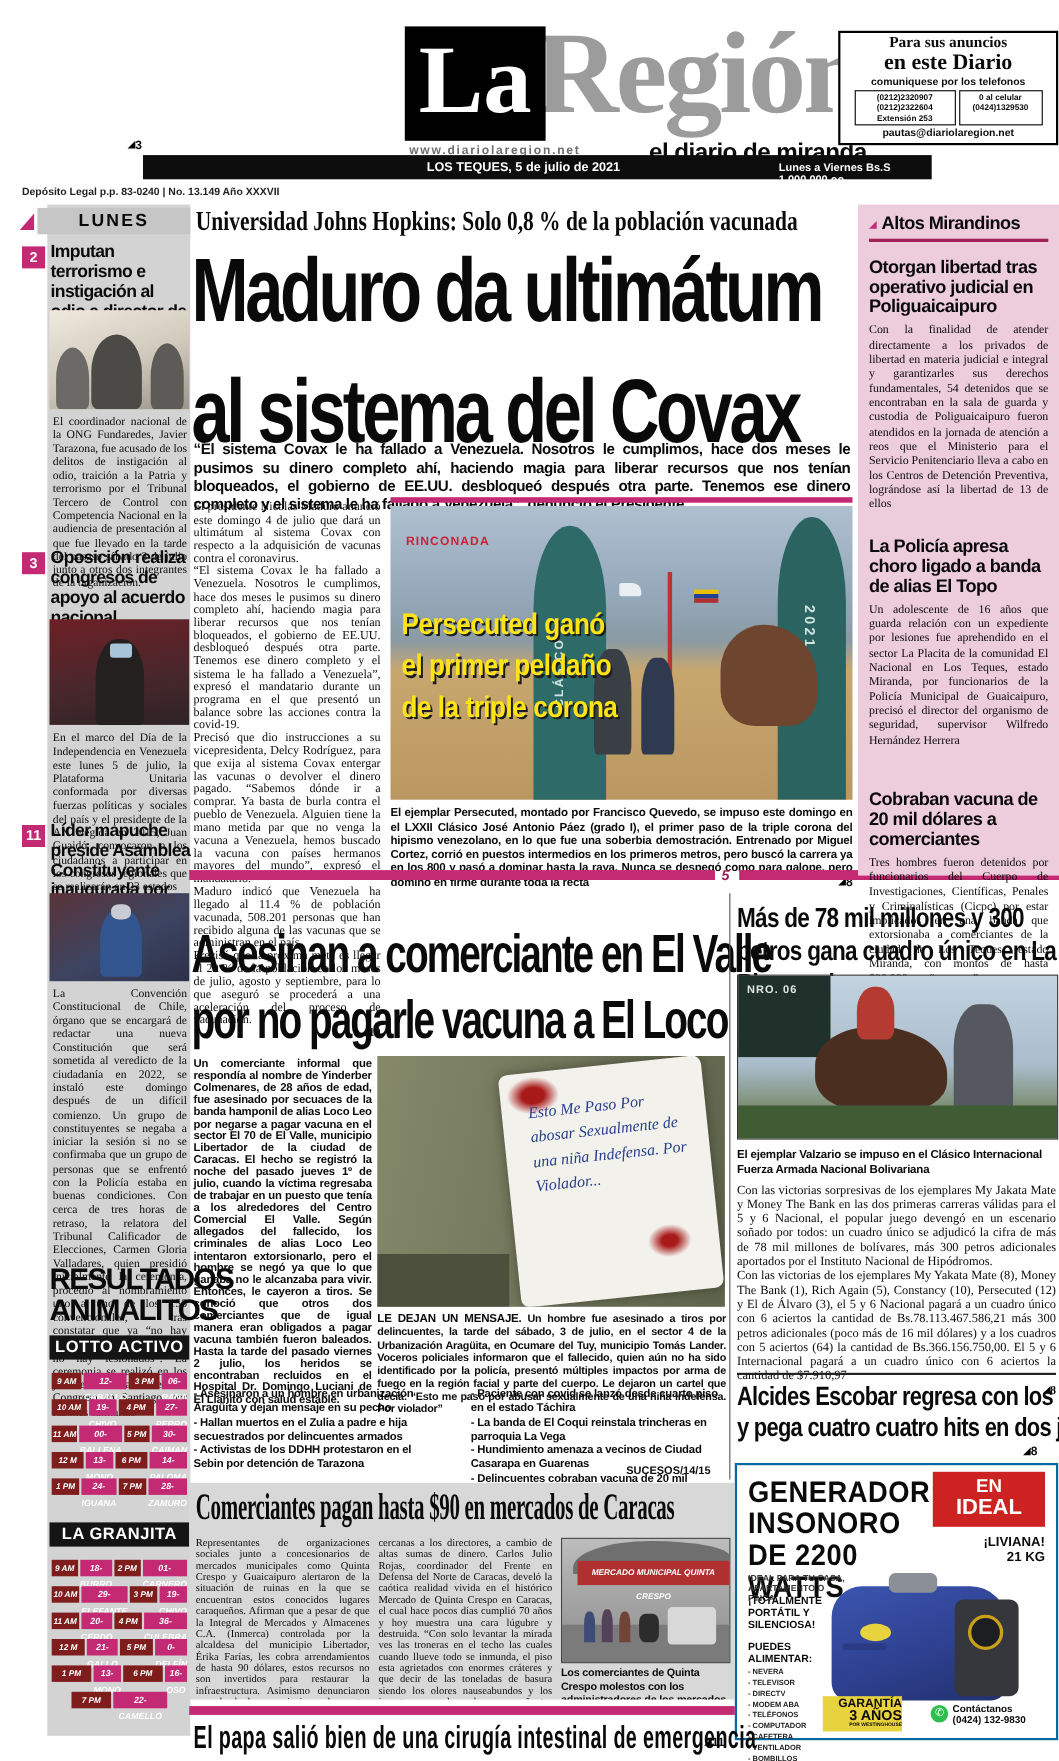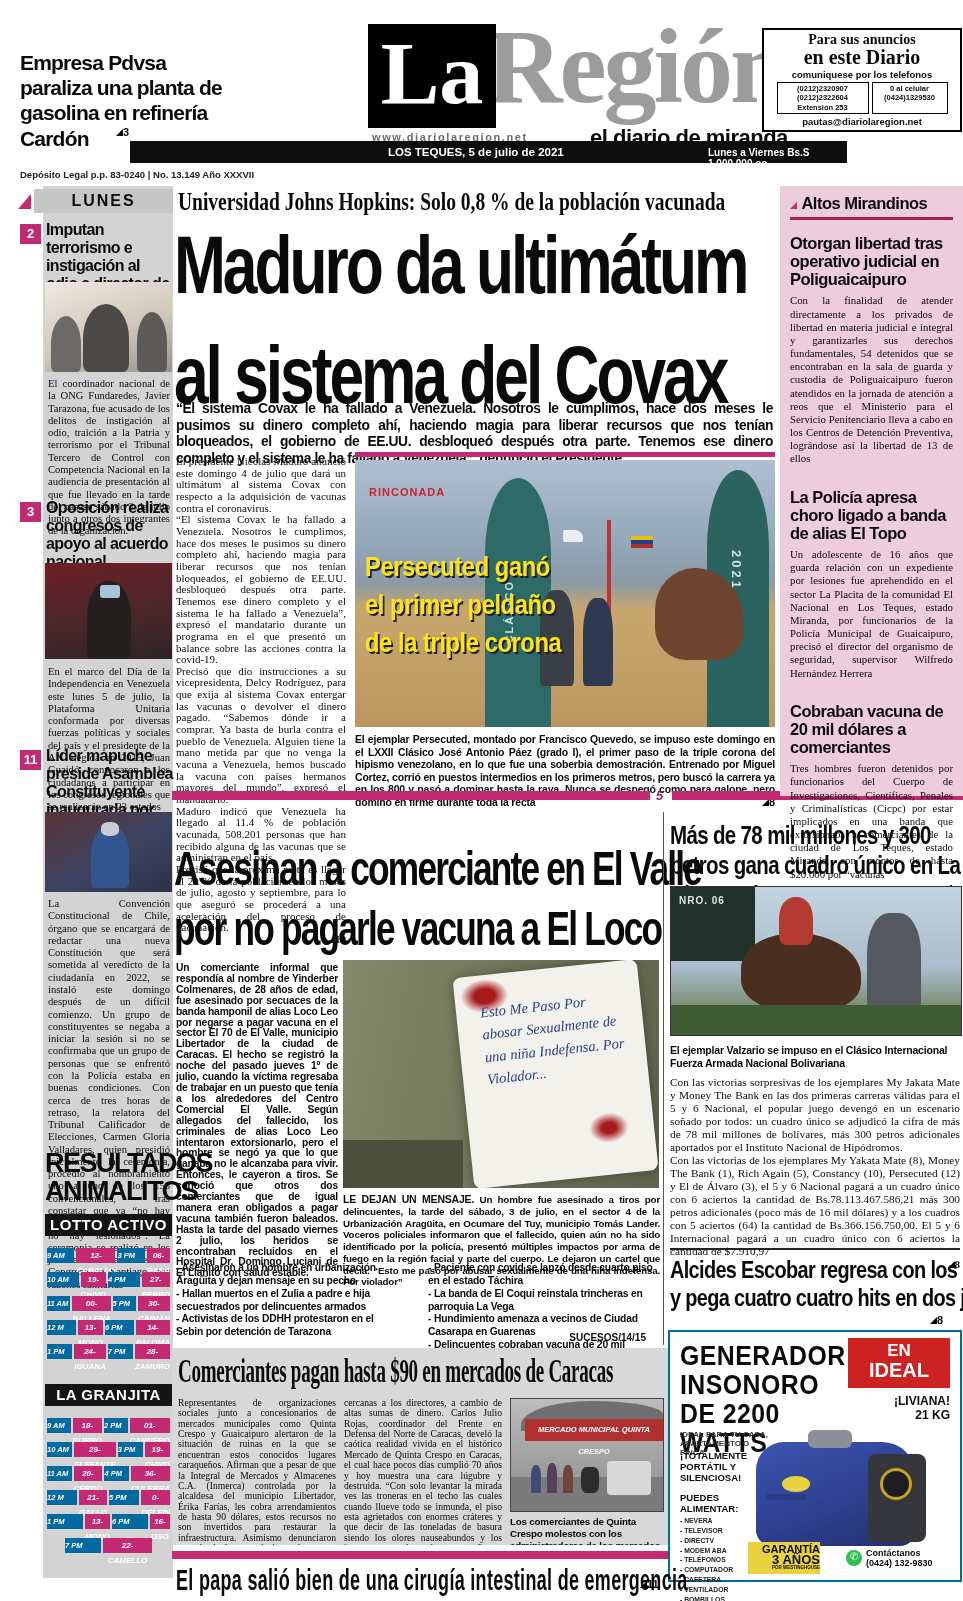--- a/index.html
+++ b/index.html
@@ -21,38 +21,37 @@
   .blackbar{background:#0d0d0d;color:#fff}
   
   .sb-gray{position:absolute;left:25px;top:0;width:130px;height:1392px;background:#d3d3d3}
   .numbox{background:#c42a74;color:#fff;font-weight:bold;font-size:13px;width:21px;height:20px;
           text-align:center;line-height:20px}
   .sb-h{font-weight:bold;font-size:16px;line-height:1.12;letter-spacing:-0.6px}
   .sb-body{font-family:"Liberation Serif",serif;font-size:10.6px;line-height:1.16;text-align:justify}
   .lotbar{background:#141414;color:#fff;text-align:center;font-weight:bold;font-size:15px;
           letter-spacing:0.5px;height:22px;line-height:22px}
   .lot-row{display:flex;gap:2px;margin:0 2px 9px 2px}
-  .lot-t{background:#0369a1;color:#fff;width:36px;font:italic bold 7.5px/15px "Liberation Sans",sans-serif;height:15px}
+  .lot-t{background:#7f1d1d;color:#fff;width:36px;font:italic bold 7.5px/15px "Liberation Sans",sans-serif;text-align:center;height:15px}
   .lot-r{background:#c42a74;color:#fff;flex:1;font:italic bold 8px/15px "Liberation Sans",sans-serif;text-align:center;height:15px}
   
   .ph{position:absolute;overflow:hidden}
   .cap{font-weight:bold;font-size:10.5px;line-height:1.2;letter-spacing:-0.2px;text-align:justify}
   .pinkbar{background:#c42a74}
   .altos{position:absolute;left:780px;top:186px;width:183px;height:610px;background:#edccdc;padding:0}
   .altos .hd{font-weight:bold;font-size:16.5px;line-height:1.1;letter-spacing:-0.5px;margin:14px 10px 6px 10px}
   .altos .bd{font-family:"Liberation Serif",serif;font-size:10.8px;line-height:1.22;text-align:justify;margin:0 10px}
   .bullets{font-weight:bold;font-size:10.3px;line-height:1.25;letter-spacing:-0.2px}
   .adcell{position:absolute;left:668px;top:1330px;width:290px;height:248px;border:2px solid #0369a1;background:#fff}
 </style>
 </head>
 <body>
 
 <div class="page">
 
-  <div class="abs b" style="left:20px;top:50px;width:205px;font-size:21px;line-height:1.2;letter-spacing:-0.8px">Empresa Pdvsa paraliza una planta de gasolina en refinería Cardón</div>
   <div class="abs pgref" style="left:116px;top:126px"><span class="tri sm"></span><span>3</span></div>
 
   <div class="abs serif b" style="left:486px;top:6px;font-size:106px;color:#9c9c9c;letter-spacing:-3px">Región</div>
   <div class="abs labox" style="left:368px;top:24px;width:128px;height:104px;font-size:88px;line-height:100px;text-align:center">La</div>
   <div class="abs b" style="left:372px;top:131px;font-size:11px;letter-spacing:1.6px;color:#6e6e6e">www.diariolaregion.net</div>
   <div class="abs b" style="left:590px;top:125px;font-size:22px;letter-spacing:-0.5px">el diario de miranda</div>
 
   <div class="abs adbox" style="left:762px;top:28px;width:188px;height:96px;padding:2px 4px">
     <div class="serif b" style="font-size:14px">Para sus anuncios</div>
     <div class="serif b" style="font-size:20px;margin-top:-2px">en este Diario</div>
@@ -236,21 +235,21 @@
 
   <div class="altos">
     <div style="margin:8px 10px 0 10px;border-bottom:3px solid #a12257;padding-bottom:4px">
       <span class="tri pink sm"></span>
       <span class="b" style="font-size:16.5px;letter-spacing:-0.5px">Altos Mirandinos</span>
     </div>
     <div class="hd">Otorgan libertad tras operativo judicial en Poliguaicaipuro</div>
     <div class="bd">Con la finalidad de atender directamente a los privados de libertad en materia judicial e integral y garantizarles sus derechos fundamentales, 54 detenidos que se encontraban en la sala de guarda y custodia de Poliguaicaipuro fueron atendidos en la jornada de atención a reos que el Ministerio para el Servicio Penitenciario lleva a cabo en los Centros de Detención Preventiva, lográndose así la libertad de 13 de ellos</div>
     <div class="hd" style="margin-top:22px">La Policía apresa choro ligado a banda de alias El Topo</div>
     <div class="bd">Un adolescente de 16 años que guarda relación con un expediente por lesiones fue aprehendido en el sector La Placita de la comunidad El Nacional en Los Teques, estado Miranda, por funcionarios de la Policía Municipal de Guaicaipuro, precisó el director del organismo de seguridad, supervisor Wilfredo Hernández Herrera</div>
-    <div class="hd" style="margin-top:22px">Cobraban vacuna de 20 mil dólares a comerciantes</div>
+    <div class="hd" style="margin-top:38px">Cobraban vacuna de 20 mil dólares a comerciantes</div>
     <div class="bd">Tres hombres fueron detenidos por funcionarios del Cuerpo de Investigaciones, Científicas, Penales y Criminalísticas (Cicpc) por estar implicados en una banda que extorsionaba a comerciantes de la ciudad de Los Teques, estado Miranda, con montos de hasta $20.000 por “vacunas”</div>
     <div class="pgref" style="text-align:right;margin:2px 10px"><span class="tri sm"></span><span>4</span></div>
   </div>
 
   <div class="abs b" style="left:174px;top:838px">
     <span class="cx" style="font-size:49px;line-height:60px;letter-spacing:-2.5px;transform:scaleX(0.72);width:690px;white-space:nowrap">Asesinan a comerciante en El Valle</span>
     <span class="cx" style="font-size:49px;line-height:60px;letter-spacing:-2.5px;transform:scaleX(0.72);width:690px;white-space:nowrap">por no pagarle vacuna a El Loco Leo</span>
   </div>
   <div class="abs b jus" style="left:176px;top:963px;width:162px;font-size:10.3px;line-height:1.06;letter-spacing:-0.2px">Un comerciante informal que respondía al nombre de Yinderber Colmenares, de 28 años de edad, fue asesinado por secuaces de la banda hamponil de alias Loco Leo por negarse a pagar vacuna en el sector El 70 de El Valle, municipio Libertador de la ciudad de Caracas. El hecho se registró la noche del pasado jueves 1º de julio, cuando la víctima regresaba de trabajar en un puesto que tenía a los alrededores del Centro Comercial El Valle. Según allegados del fallecido, los criminales de alias Loco Leo intentaron extorsionarlo, pero el hombre se negó ya que lo que ganaba no le alcanzaba para vivir. Entonces, le cayeron a tiros. Se conoció que otros dos comerciantes que de igual manera eran obligados a pagar vacuna también fueron baleados. Hasta la tarde del pasado viernes 2 julio, los heridos se encontraban recluidos en el Hospital Dr. Domingo Luciani de El Llanito con salud estable.</div>
 

